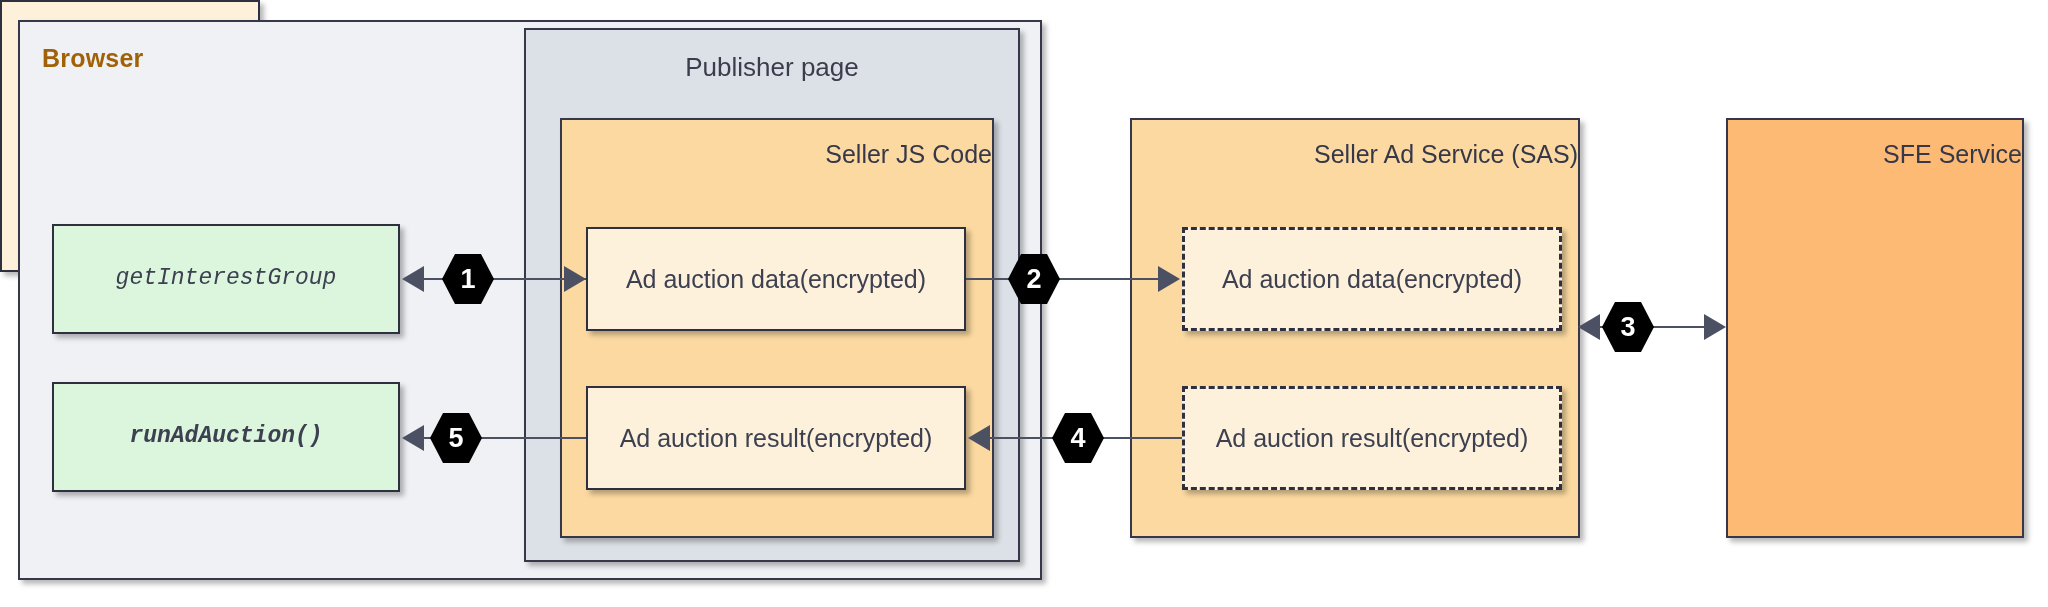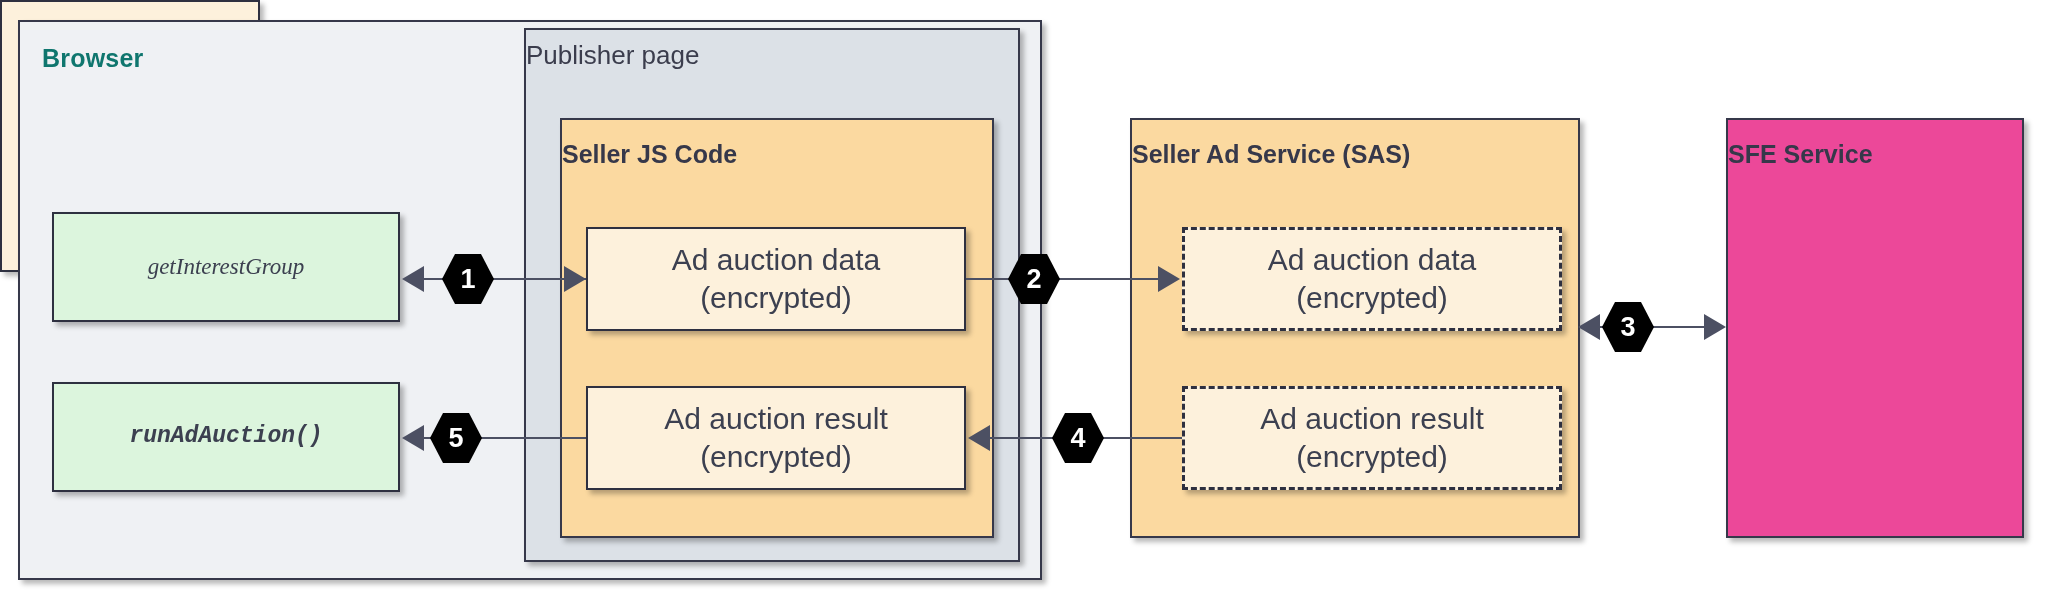--- a/index.html
+++ b/index.html
@@ -33,100 +33,101 @@
     width: 1024px;
     height: 560px;
     background: #eff1f4;
   }
   #browser-label {
     position: absolute;
     left: 22px;
     top: 22px;
     font-size: 25px;
     font-weight: bold;
-    color: #0f766e;
+    color: #a16207;
     letter-spacing: 0.2px;
   }
 
   #publisher-container {
     left: 524px;
     top: 28px;
     width: 496px;
     height: 534px;
     background: #dce1e7;
   }
   #publisher-label {
     position: absolute;
     left: 0;
     right: 0;
-    top: 10px;
+    top: 22px;
+    text-align: center;
     font-size: 26px;
     color: #3b3d4d;
   }
 
   #seller-js-container {
     left: 560px;
     top: 118px;
     width: 434px;
     height: 420px;
     background: #fbd9a0;
   }
   .panel-title {
     position: absolute;
     left: 0;
     right: 0;
     top: 20px;
-    text-align: left;
-    font-size: 25px;
-    font-weight: bold;
+    text-align: right;
+    font-size: 25px;
+    font-weight: normal;
     color: #36384a;
   }
 
   #sas-container {
     left: 1130px;
     top: 118px;
     width: 450px;
     height: 420px;
     background: #fbd9a0;
   }
   #sfe-container {
     left: 1726px;
     top: 118px;
     width: 298px;
     height: 420px;
-    background: #ec4899;
+    background: #fdba74;
     padding-left: 16px;
   }
 
   
   .api-box {
     background: #dcf5dd;
     border: 2px solid #2e3040;
     display: flex;
     align-items: center;
     justify-content: center;
     text-align: center;
     font-family: "Liberation Mono", "DejaVu Sans Mono", monospace;
     font-style: italic;
     font-size: 23px;
     line-height: 1.35;
     color: #3c4050;
   }
-  #api-get-data { left: 52px; top: 212px; width: 348px; height: 110px; font-family: Liberation Serif, serif; }
+  #api-get-data { left: 52px; top: 224px; width: 348px; height: 110px; }
   #api-run-auction { left: 52px; top: 382px; width: 348px; height: 110px; font-weight: bold; }
 
   .data-box {
     background: #fdf1dc;
     border: 2px solid #2e3040;
     display: flex;
-    flex-direction: column;
+    flex-direction: row;
     align-items: center;
     justify-content: center;
     text-align: center;
-    font-size: 30px;
+    font-size: 25px;
     line-height: 1.28;
     color: #3c4050;
   }
   .data-box .enc { }
   .dashed { border-style: dashed; border-width: 3px; }
 
   #js-ad-data   { left: 586px; top: 227px; width: 380px; height: 104px; }
   #js-ad-result { left: 586px; top: 386px; width: 380px; height: 104px; }
   #sas-ad-data   { left: 1182px; top: 227px; width: 380px; height: 104px; }
   #sas-ad-result { left: 1182px; top: 386px; width: 380px; height: 104px; }

